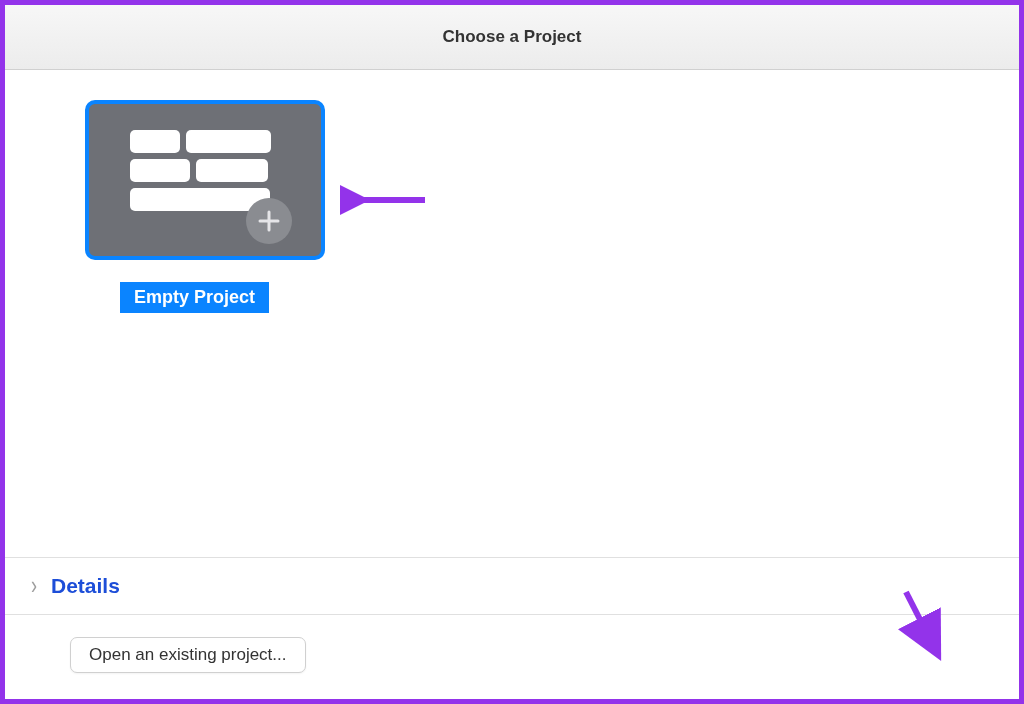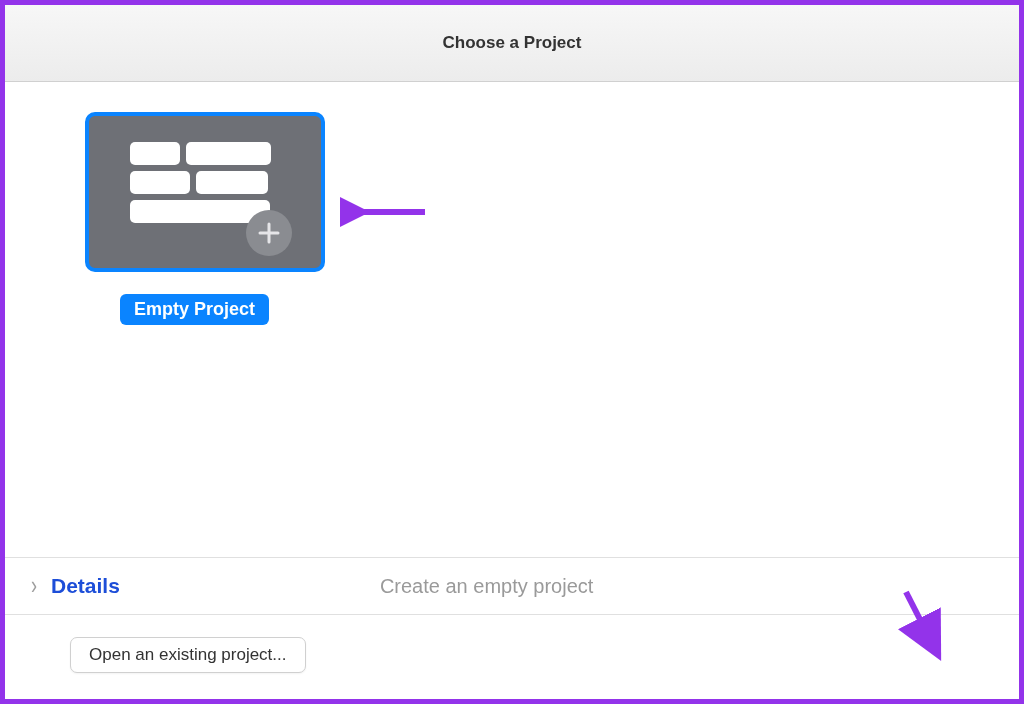--- a/index.html
+++ b/index.html
@@ -15,21 +15,21 @@
       background: #ffffff;
       border: 5px solid #9333ea;
       display: flex;
       flex-direction: column;
       overflow: hidden;
     }
     
     .header {
       background: linear-gradient(#f7f7f7, #ececec);
       border-bottom: 1px solid #d0d0d0;
-      padding: 28px 0;
+      padding: 22px 0;
       text-align: center;
       font-size: 17px;
       font-weight: 600;
       color: #333;
     }
     
     .content {
       flex: 1;
       background: #ffffff;
       padding: 30px 0 0 80px;
@@ -89,21 +89,21 @@
       font-weight: 300;
     }
     
     .project-label {
       margin-top: 22px;
       margin-left: 35px;
       display: inline-block;
       background: #0a84ff;
       color: #ffffff;
       padding: 5px 14px;
-      border-radius: 6px;
+      border-radius: 0;
       font-size: 18px;
       font-weight: 600;
     }
     
     .arrow-annotation {
       position: absolute;
       pointer-events: none;
     }
     
     .arrow1 {
@@ -239,18 +239,17 @@
       <line x1="15" y1="5" x2="42" y2="58" stroke="#9333ea" stroke-width="6" marker-end="url(#arrowhead2)"></line>
     </svg>
   </div>
 </div>
 
 <div class="details-section">
   <div class="details-toggle">
     <span class="chevron">›</span>
     <span class="details-label">Details</span>
   </div>
-  <span class="details-description">Create an empty project</span>
 </div>
 
 <div class="footer">
   <button class="btn btn-secondary">Open an existing project...</button>
 </div>
 
 </body></html>

